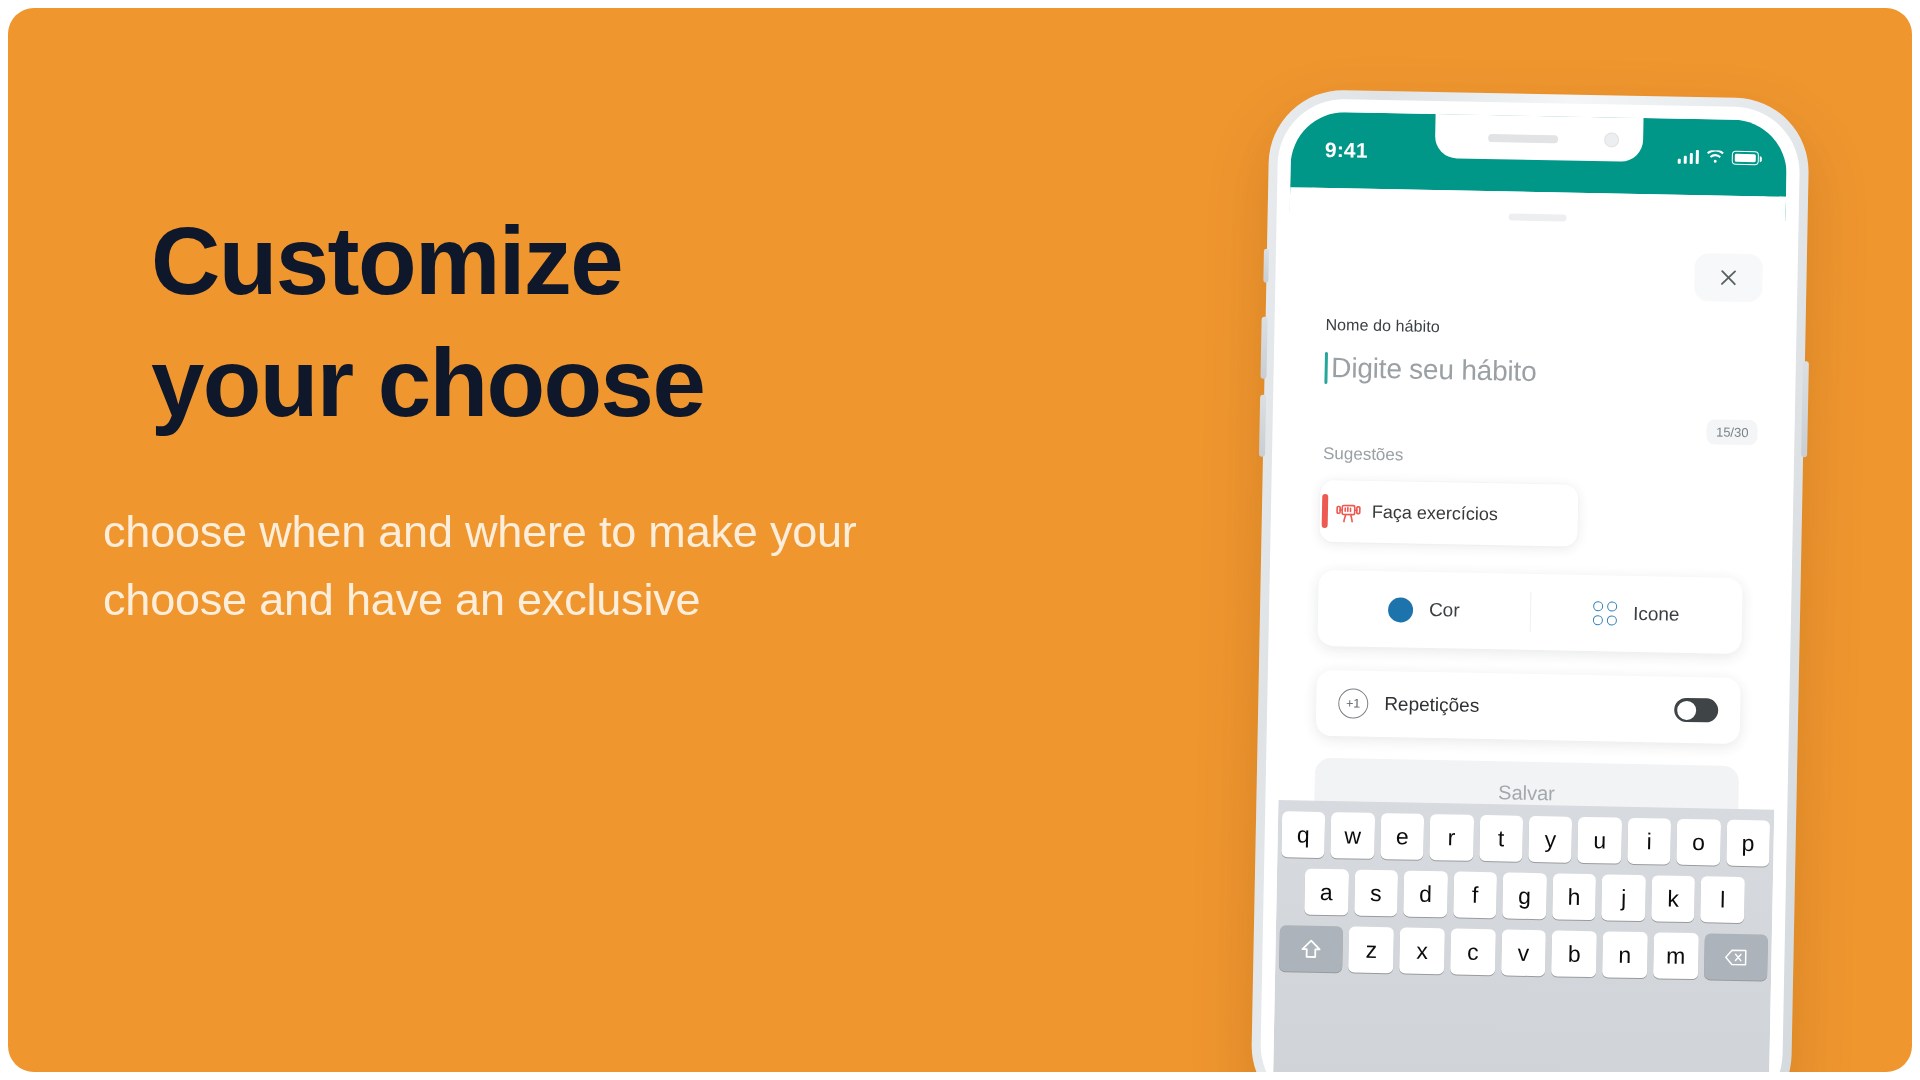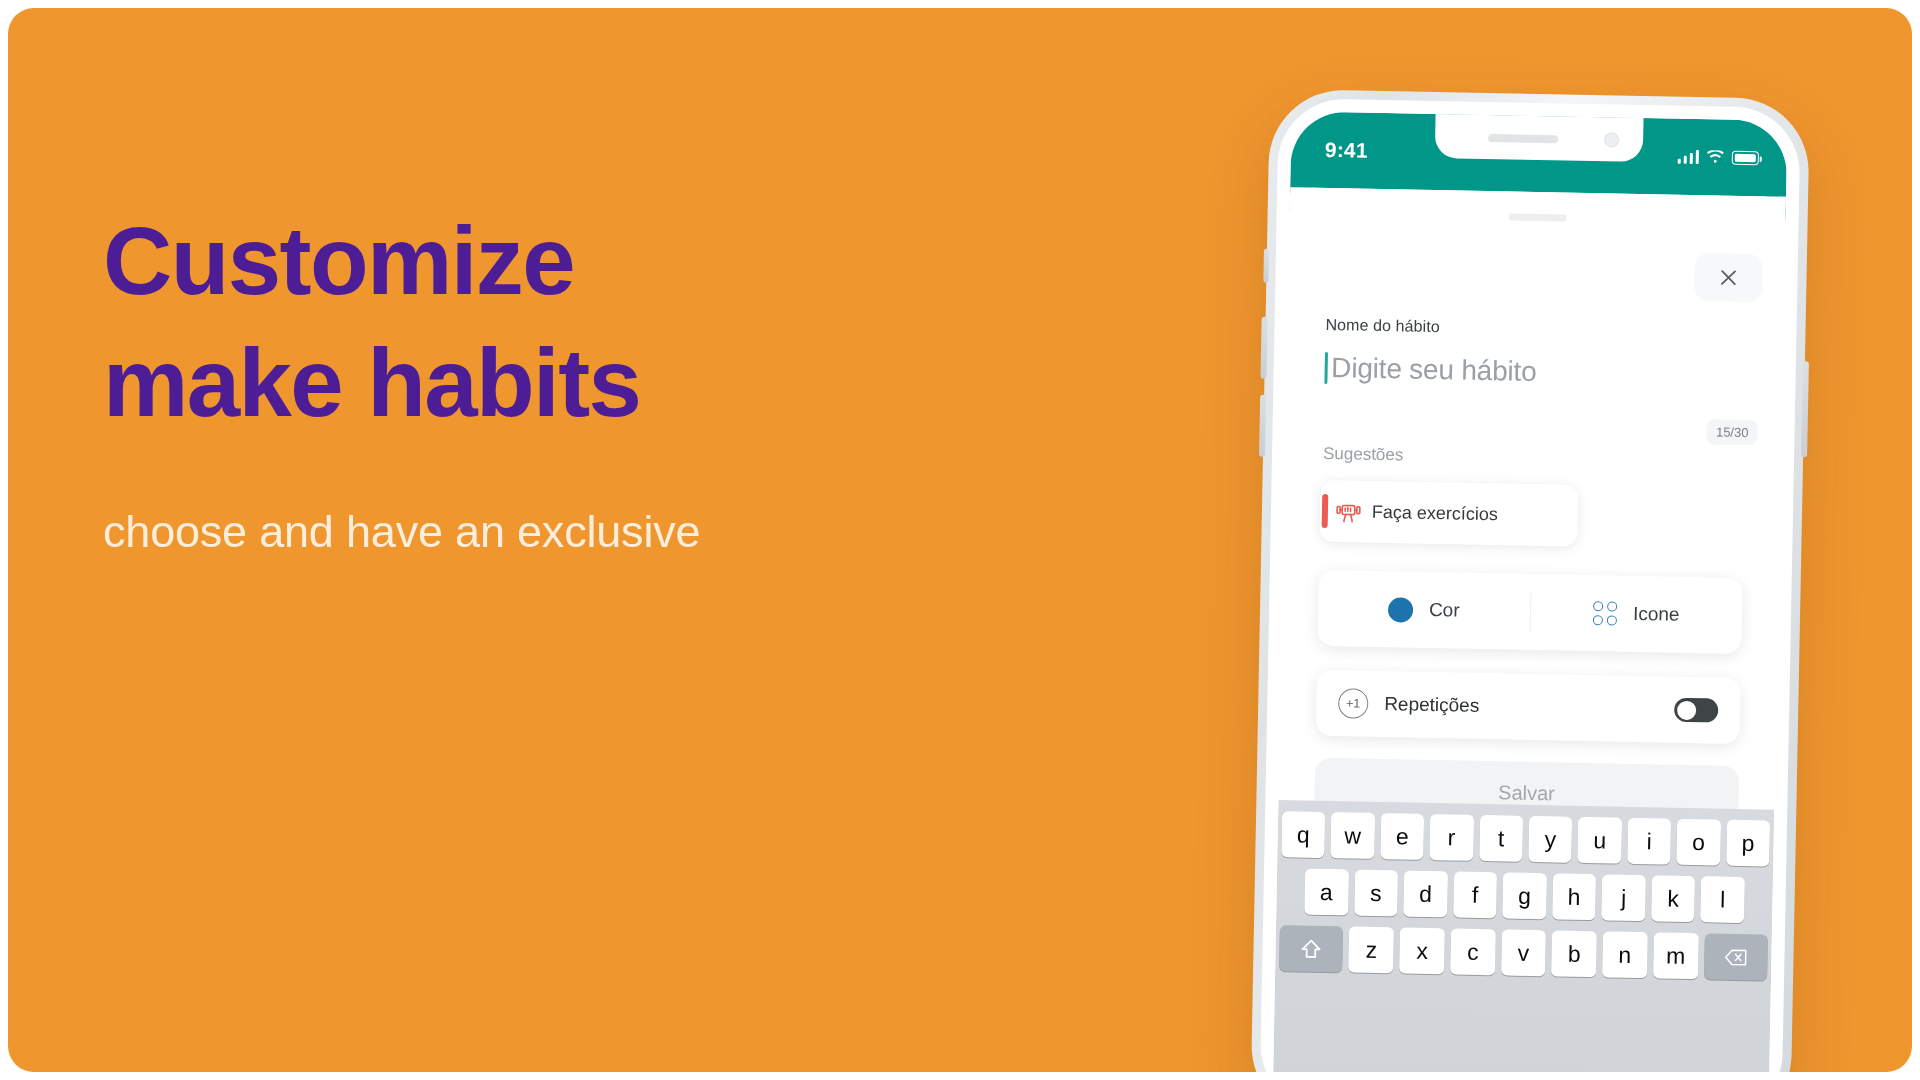--- a/index.html
+++ b/index.html
@@ -21,25 +21,26 @@
   }
 
   
   .copy {
     position: absolute;
     left: 95px;
     top: 192px;
     width: 1130px;
   }
   .headline {
-    color: #4c1d95;
+    color: #0f172a;
     font-size: 96px;
     font-weight: 700;
     line-height: 1.27;
     letter-spacing: -1.6px;
+    margin-left: 48px;
   }
   .headline .hl-line { display: block; }
   .subcopy {
     margin-top: 54px;
     color: #fdeedc;
     font-size: 45px;
     font-weight: 400;
     line-height: 1.52;
     letter-spacing: -0.2px;
   }
@@ -310,23 +311,24 @@
   .key.wide svg { width: 23px; height: 21px; }
 </style>
 </head>
 <body>
 
 <div class="promo-card">
 
   <div class="copy">
     <div class="headline">
       <span class="hl-line">Customize</span>
-      <span class="hl-line">make habits</span>
+      <span class="hl-line">your choose</span>
     </div>
     <div class="subcopy">
+      <span class="sc-line">choose when and where to make your</span>
       <span class="sc-line">choose and have an exclusive</span>
     </div>
   </div>
 
   <div class="phone-wrap">
     <div class="phone-shadow"></div>
     <div class="phone-frame"></div>
 
     <div class="btn-side btn-silent"></div>
     <div class="btn-side btn-volup"></div>

